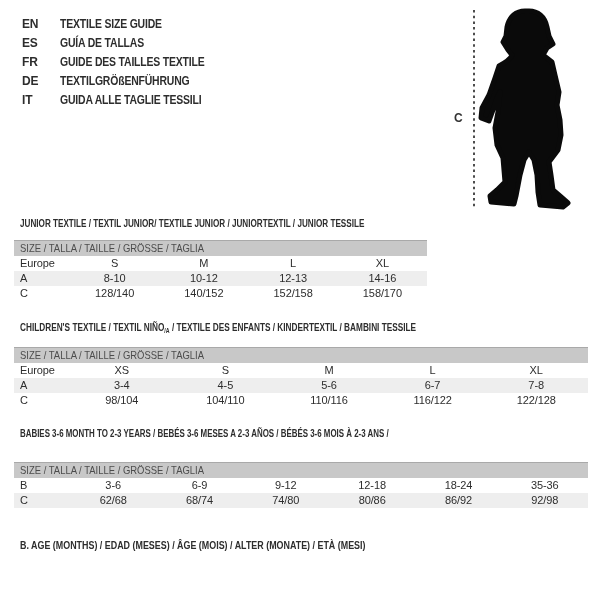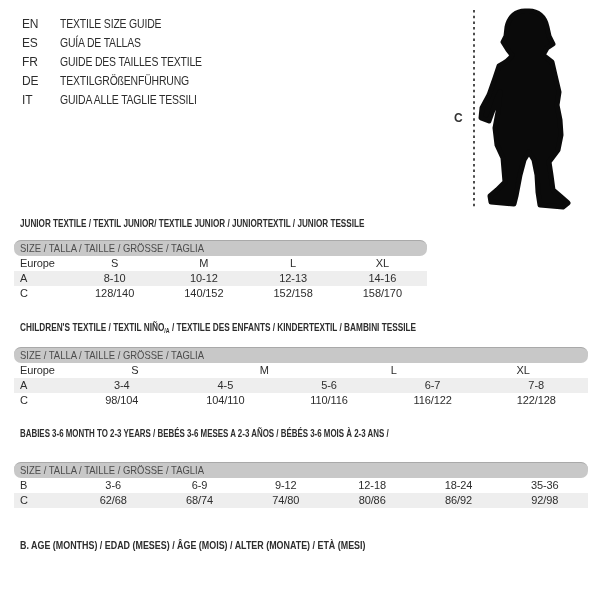--- a/index.html
+++ b/index.html
@@ -4,39 +4,39 @@
 <style>
   :root{
     --ink:#2d2d2d; --bar-bg:#c8c8c8; --bar-border:#a9a9a9; --bar-text:#4c4c4c;
     --row-alt:#eeeeee; --silhouette:#0a0a0a; --line:#4d4d4d;
   }
   *{margin:0;padding:0;box-sizing:border-box;}
   html,body{background:#fff;}
   #page{position:relative;width:600px;height:600px;background:#ffffff;overflow:hidden;
     font-family:"Liberation Sans", sans-serif;color:var(--ink);}
   
-  .langs{position:absolute;left:22px;top:15px;font-size:12px;font-weight:normal;letter-spacing:-0.2px;}
+  .langs{position:absolute;left:22px;top:15px;font-size:12px;font-weight:bold;letter-spacing:-0.2px;}
   .lang-row{display:flex;height:19px;line-height:19px;}
   .lang-code{width:38px;}
   .lang-title{display:inline-block;transform:scaleX(0.87);transform-origin:0 50%;white-space:nowrap;}
   
   .figure-svg{position:absolute;left:450px;top:5px;}
   
   .sec-heading{position:absolute;left:20px;font-size:11px;font-weight:bold;white-space:nowrap;}
   .scale-74{display:inline-block;transform:scaleX(0.74);transform-origin:0 50%;white-space:nowrap;}
   .scale-75{display:inline-block;transform:scaleX(0.75);transform-origin:0 50%;white-space:nowrap;}
   .scale-72{display:inline-block;transform:scaleX(0.72);transform-origin:0 50%;white-space:nowrap;}
   .scale-81{display:inline-block;transform:scaleX(0.81);transform-origin:0 50%;white-space:nowrap;}
   .scale-86{display:inline-block;transform:scaleX(0.86);transform-origin:0 50%;white-space:nowrap;}
   .two-line{line-height:17px;}
   .sub-sm{font-size:7px;vertical-align:-2px;}
   
   .stable{position:absolute;left:14px;}
   .size-bar{height:16px;line-height:15px;background:var(--bar-bg);border-top:1px solid var(--bar-border);
-    color:var(--bar-text);font-size:11px;padding-left:6px;white-space:nowrap;border-radius:7px;}
+    color:var(--bar-text);font-size:11px;padding-left:6px;white-space:nowrap;}
   .trow{display:flex;height:15px;line-height:15px;font-size:11px;letter-spacing:-0.1px;}
   .trow.shaded{background:var(--row-alt);}
   .rlabel{width:56px;padding-left:6px;}
   .cell{flex:1;text-align:center;}
   
   .notes{position:absolute;left:20px;top:537px;font-size:11px;font-weight:bold;}
   .note-line{height:16.5px;line-height:16.5px;white-space:nowrap;}
 </style>
 </head>
 <body>
@@ -112,20 +112,21 @@
 
   <div class="sec-heading" style="top:321px;">
     <span class="scale-75"><span>CHILDREN'S TEXTILE / TEXTIL NIÑO</span><span class="sub-sm">/A</span><span> / TEXTILE DES ENFANTS / KINDERTEXTIL / BAMBINI TESSILE</span></span>
   </div>
   <div class="stable" style="top:347px;width:574px;">
     <div class="size-bar">
       <span class="scale-86">SIZE / TALLA / TAILLE / GRÖSSE / TAGLIA</span>
     </div>
     <div class="trow">
       <span class="rlabel">Europe</span>
+      <span class="cell">XS</span>
       <span class="cell">S</span>
       <span class="cell">M</span>
       <span class="cell">L</span>
       <span class="cell">XL</span>
     </div>
     <div class="trow shaded">
       <span class="rlabel">A</span>
       <span class="cell">3-4</span>
       <span class="cell">4-5</span>
       <span class="cell">5-6</span>

